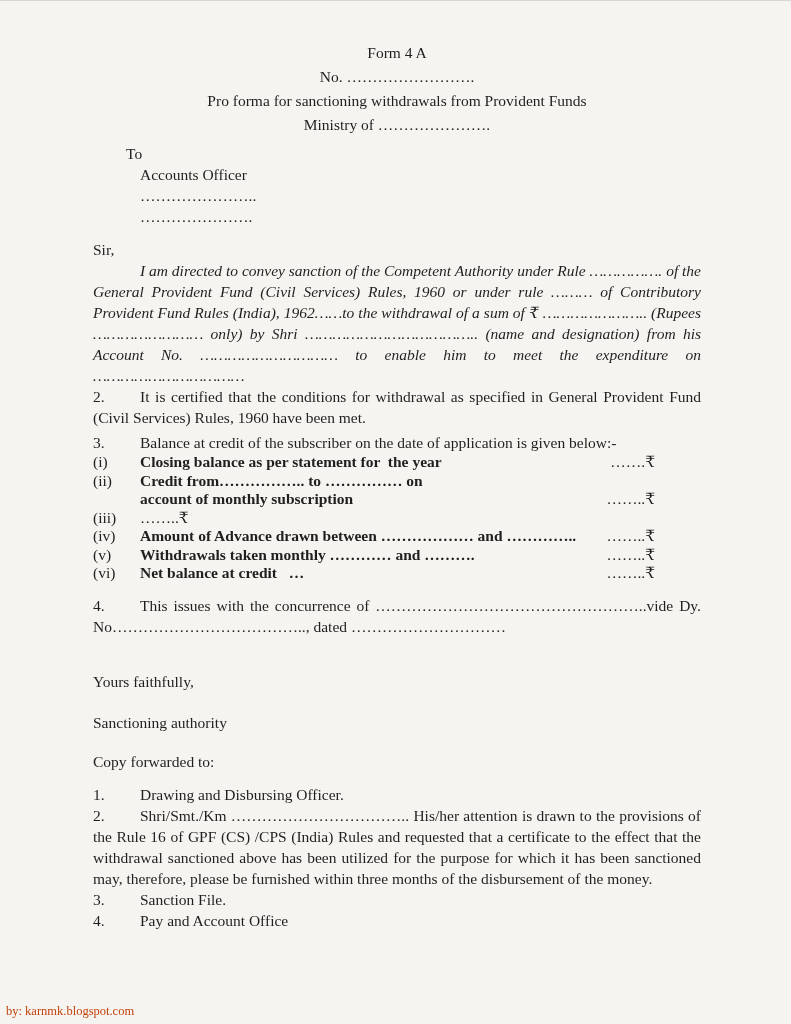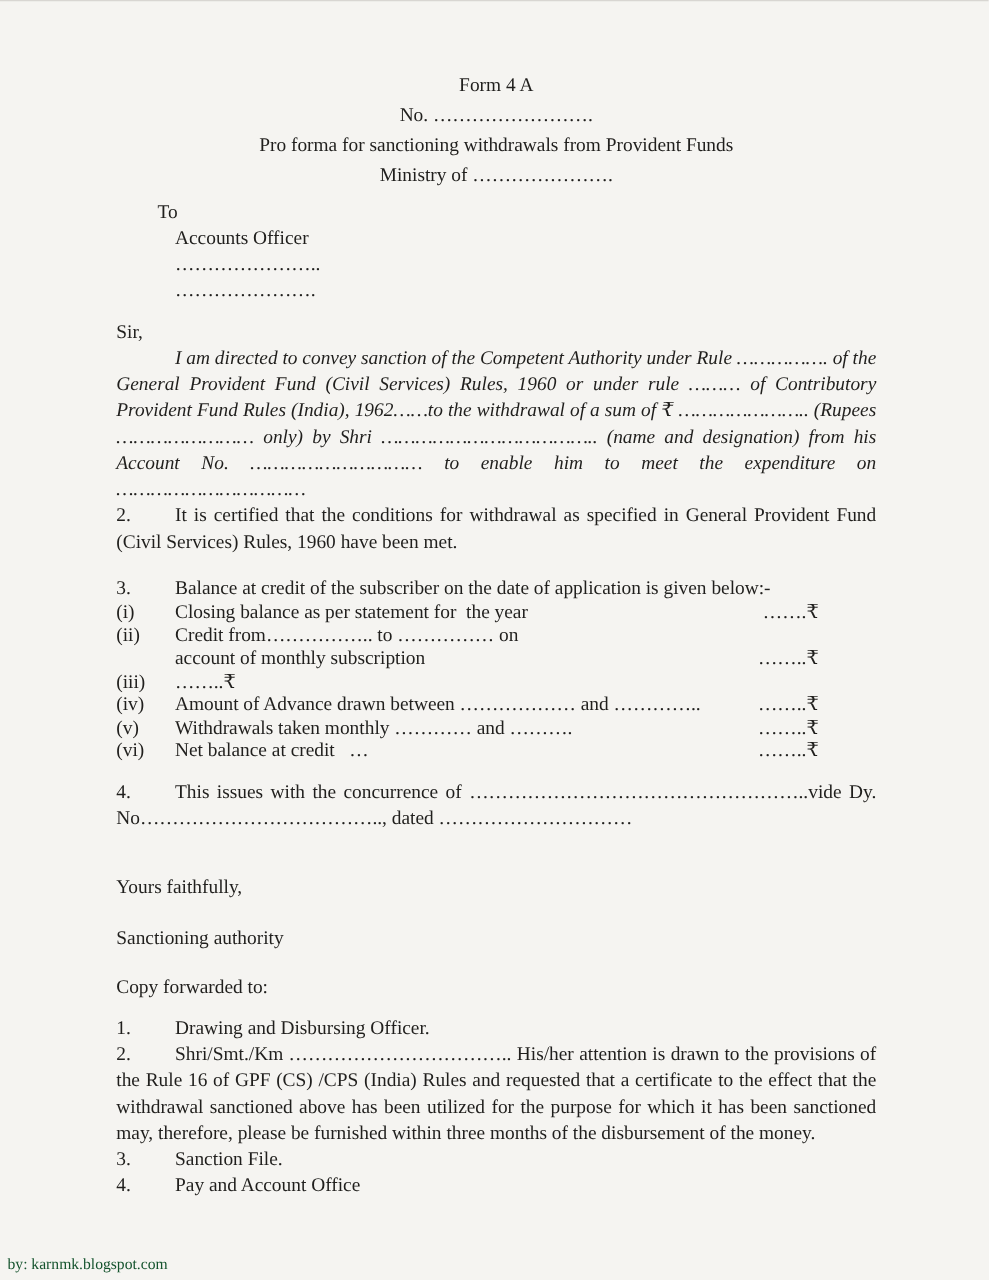--- a/index.html
+++ b/index.html
@@ -20,75 +20,76 @@
   .page {
     position: absolute;
     inset: 0;
     border-top: 1px solid #d8d6d2;
   }
   .content {
     margin: 0 90px 0 93px;
   }
   .title-block {
     text-align: center;
-    padding-top: 56px;
+    padding-top: 40px;
     line-height: 24px;
   }
   .to-line { margin-top: 6px; margin-left: 33px; }
   .address-lines { padding-left: 47px; }
   .salutation { margin-top: 12px; }
   .body-par {
     text-align: justify;
     text-indent: 47px;
     margin: 0;
     font-style: italic;
   }
   .hang {
     text-align: justify;
     margin: 0;
   }
   .hang.m-c2 { }
-  .hang.m-c3 { margin-top: 16px; }
+  .hang.m-c3 { margin-top: 4px; }
   .hang.m-c4 { margin-top: 12px; }
   .num {
     display: inline-block;
     width: 47px;
   }
   .balance-list {
     line-height: 18.5px;
   }
   .list-row {
     display: flex;
   }
   .roman {
     width: 47px;
     flex-shrink: 0;
   }
   .item-text {
     flex: 1;
     white-space: pre-wrap;
+    font-weight: bold;
   }
   .amount {
     text-align: right;
     margin-right: 46px;
     white-space: nowrap;
   }
   .sig-block {
   }
   .sig-closing { margin-top: 34px; }
   .sig-authority { margin-top: 20px; }
   .copy-heading { margin-top: 18px; }
   .copy-list { margin-top: 12px; }
   .watermark {
     position: absolute;
     left: 6px;
     bottom: 6px;
     font-size: 12.5px;
     line-height: 14px;
-    color: #14532d;
+    color: #c2410c;
   }
 </style>
 </head>
 <body>
 
 <div class="page">
   <div class="content">
 
     <div class="title-block">
       <div>Form 4 A</div>

